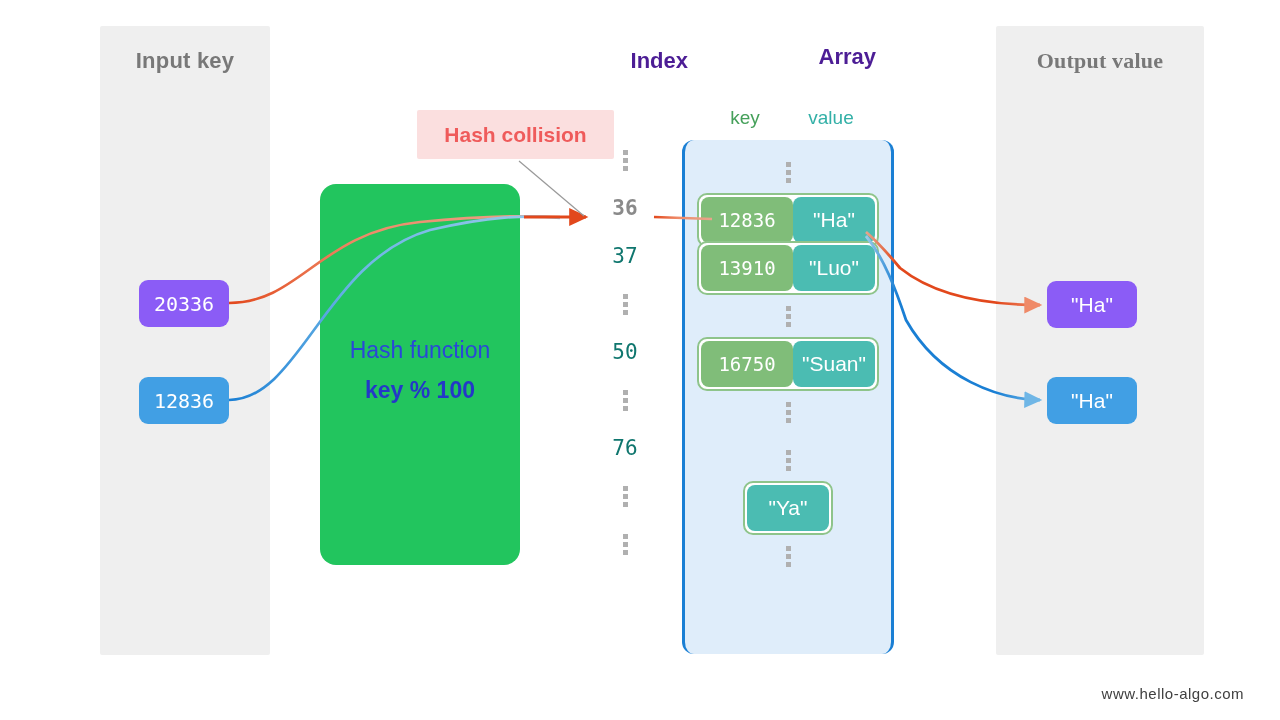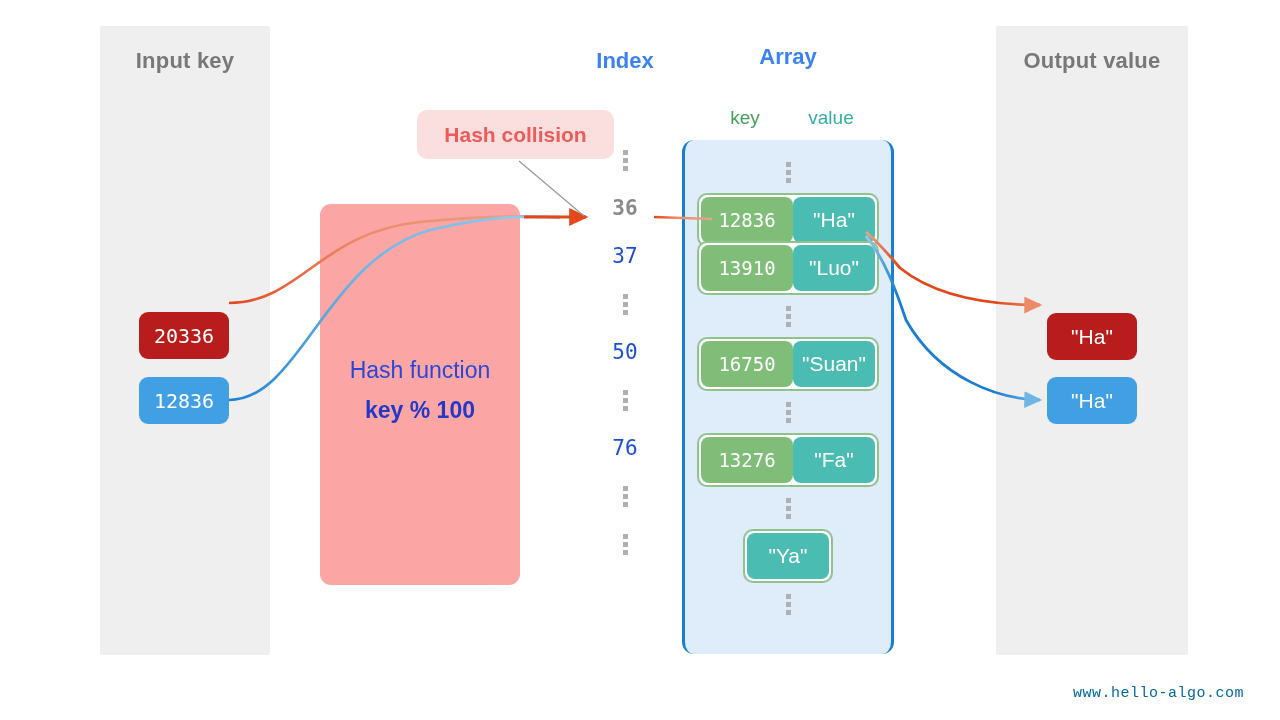--- a/index.html
+++ b/index.html
@@ -21,61 +21,61 @@
     height: 720px;
   }
 
   
   .panel {
     position: absolute;
     background: #efefef;
     border-radius: 2px;
   }
   .panel-input  { left: 100px;  top: 26px; width: 170px; height: 629px; }
-  .panel-output { left: 996px;  top: 26px; width: 192px; height: 629px; }
+  .panel-output { left: 996px;  top: 26px; width: 208px; height: 629px; font-family: Liberation Serif, serif; }
   .panel-title {
     position: absolute;
     left: 0; right: 0;
     top: 22px;
     text-align: center;
     font-size: 22px;
     font-weight: bold;
     color: #787878;
     letter-spacing: .2px;
   }
 
   
   .col-heading {
     position: absolute;
     font-size: 22px;
     font-weight: bold;
-    color: #3b82f6;
-    text-align: center;
+    color: #4c1d95;
+    text-align: right;
     white-space: nowrap;
   }
   .head-index { left: 562px; top: 48px; width: 126px; }
   .head-array { left: 700px; top: 44px; width: 176px; }
 
   .sub-heading {
     position: absolute;
     font-size: 19px;
     text-align: center;
     white-space: nowrap;
     margin-top: 11px;
   }
   .head-key   { left: 700px; top: 96px; width: 90px;  color: #45a05a; }
   .head-value { left: 786px; top: 96px; width: 90px;  color: #33b0a7; }
 
   
   .hash-box {
     position: absolute;
-    left: 320px; top: 204px;
+    left: 320px; top: 184px;
     width: 200px; height: 381px;
-    background: #fca5a5;
-    border-radius: 11px;
+    background: #22c55e;
+    border-radius: 16px;
   }
   .hash-box .line1 {
     position: absolute;
     left: 0; right: 0; top: 153px;
     text-align: center;
     font-size: 23px;
     color: #2a47d8;
     white-space: nowrap;
   }
   .hash-box .line2 {
@@ -87,21 +87,21 @@
     color: #2438c8;
     white-space: nowrap;
   }
 
   
   .collision-label {
     position: absolute;
     left: 417px; top: 110px;
     width: 197px; height: 49px;
     background: #fbdfdf;
-    border-radius: 10px;
+    border-radius: 2px;
     display: flex;
     align-items: center;
     justify-content: center;
     font-size: 21px;
     font-weight: bold;
     color: #ef5b5b;
     white-space: nowrap;
   }
 
   
@@ -116,42 +116,42 @@
   }
   .chip-key {
     width: 90px; height: 47px;
     font-family: "DejaVu Sans Mono", monospace;
     font-size: 20px;
   }
   .chip-val {
     width: 90px; height: 47px;
     font-size: 21px;
   }
-  .chip-orange { background: #b91c1c; margin-top: 32px; }
+  .chip-orange { background: #8b5cf6; }
   .chip-blue   { background: #419fe4; }
 
   .in-key-0  { left: 139px; top: 280px; }
   .in-key-1  { left: 139px; top: 377px; }
   .out-val-0 { left: 1047px; top: 281px; }
   .out-val-1 { left: 1047px; top: 377px; }
 
   
   .index-col {
     position: absolute;
     left: 585px; top: 136px;
     width: 80px;
   }
   .index-row {
     height: 48px;
     display: flex;
     align-items: center;
     justify-content: center;
     font-family: "DejaVu Sans Mono", monospace;
     font-size: 21px;
-    color: #1d4ed8;
+    color: #0f766e;
   }
   .index-row.highlight {
     font-weight: bold;
     color: #8a8a8a;
   }
 
   
   .vdots {
     display: inline-block;
     width: 5px;
@@ -220,23 +220,23 @@
     height: 48px;
     display: flex;
     align-items: center;
     justify-content: center;
   }
 
   
   .watermark {
     position: absolute;
     right: 36px; bottom: 18px;
-    font-family: Liberation Mono, monospace;
+    font-family: Liberation Sans, sans-serif;
     font-size: 15px;
-    color: #0369a1;
+    color: #404040;
     letter-spacing: .5px;
     white-space: nowrap;
   }
 
   
   .wires {
     position: absolute;
     left: 0; top: 0;
     width: 1280px; height: 720px;
     pointer-events: none;
@@ -346,26 +346,20 @@
             <div class="cell cell-key">16750</div>
             <div class="cell cell-value">"Suan"</div>
           </div>
         </div>
         <div class="array-dots">
           <span class="vdots">
             <i></i>
             <i></i>
             <i></i>
           </span>
-        </div>
-        <div class="array-row">
-          <div class="pair">
-            <div class="cell cell-key">13276</div>
-            <div class="cell cell-value">"Fa"</div>
-          </div>
         </div>
         <div class="array-dots">
           <span class="vdots">
             <i></i>
             <i></i>
             <i></i>
           </span>
         </div>
         <div class="array-row">
           <div class="pair">

